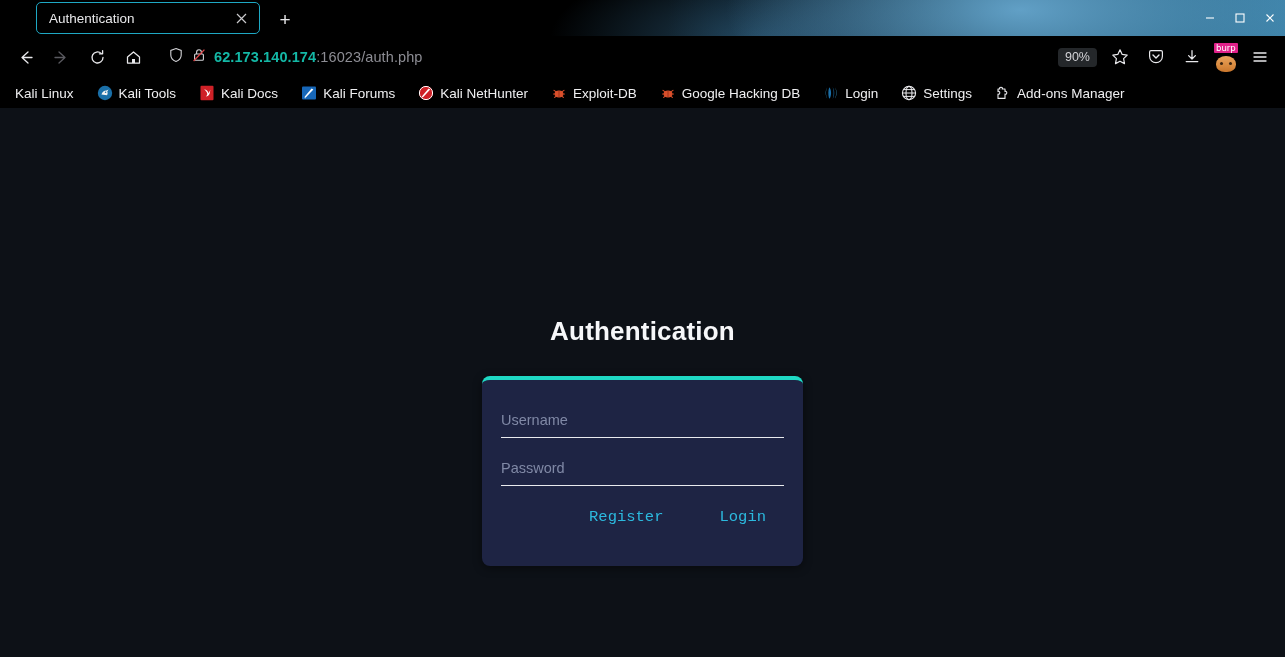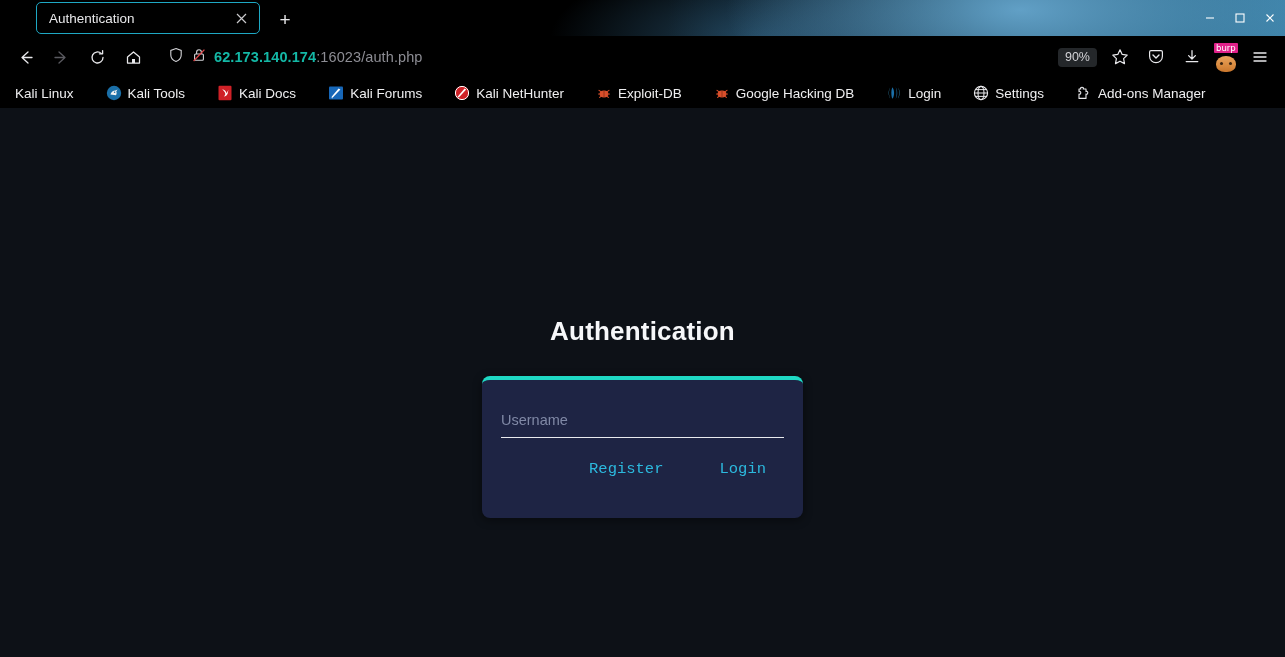--- a/index.html
+++ b/index.html
@@ -119,21 +119,21 @@
     padding: 0 2px; border-radius: 1px;
     font-family: "DejaVu Sans", sans-serif;
   }
 
   
   .bookmarks {
     height: 30px;
     background: #000;
     display: flex; align-items: center;
     padding: 0 8px;
-    gap: 18px;
+    gap: 9px;
     overflow: hidden;
   }
   .bm {
     display: flex; align-items: center; gap: 6px;
     padding: 3px 7px;
     border-radius: 4px;
     white-space: nowrap;
   }
   .bm-label { color: #efeff1; font-size: 13.5px; }
   .bm-ico { width: 16px; height: 16px; flex: none; display:block; }
@@ -386,20 +386,23 @@
     </div>
   </div>
 
   <div class="page">
     <div class="page-title">Authentication</div>
 
     <div class="card">
       <div class="field">
         <input type="text" placeholder="Username" style="">
       </div>
+      <div class="field">
+        <input type="password" placeholder="Password" style="">
+      </div>
       <div class="actions">
         <a class="link" href="#">Register</a>
         <a class="link" href="#">Login</a>
       </div>
     </div>
   </div>
 
 </div>
 
 </body></html>

